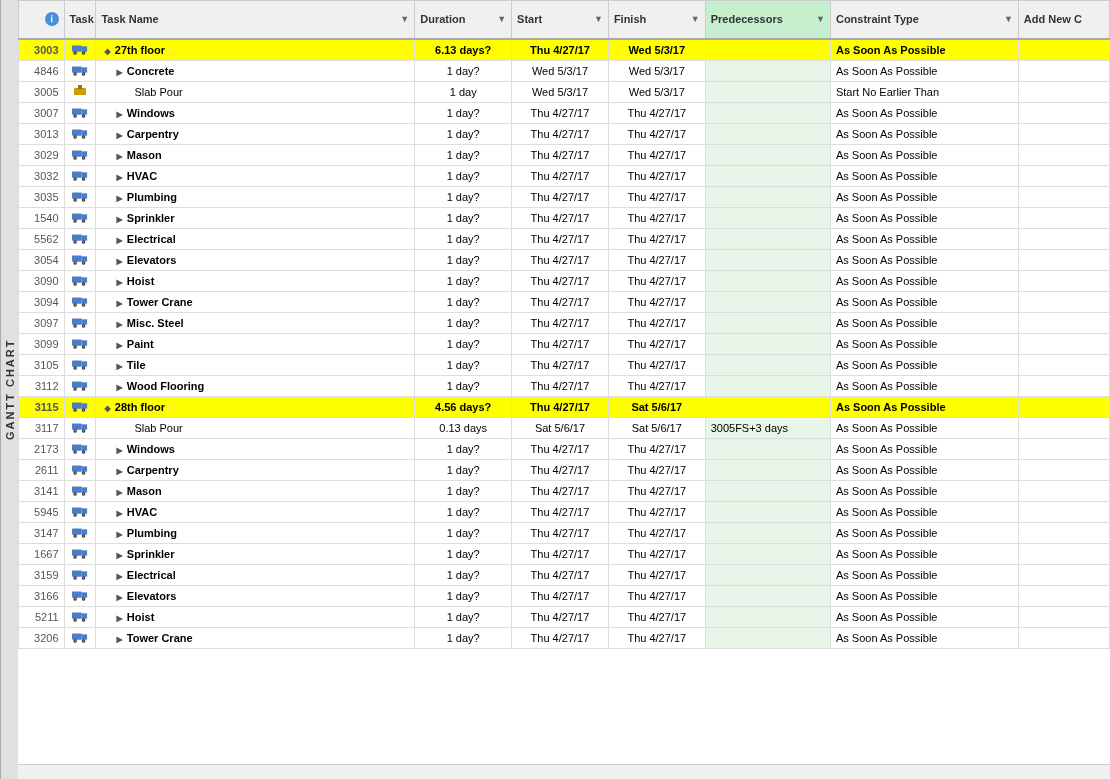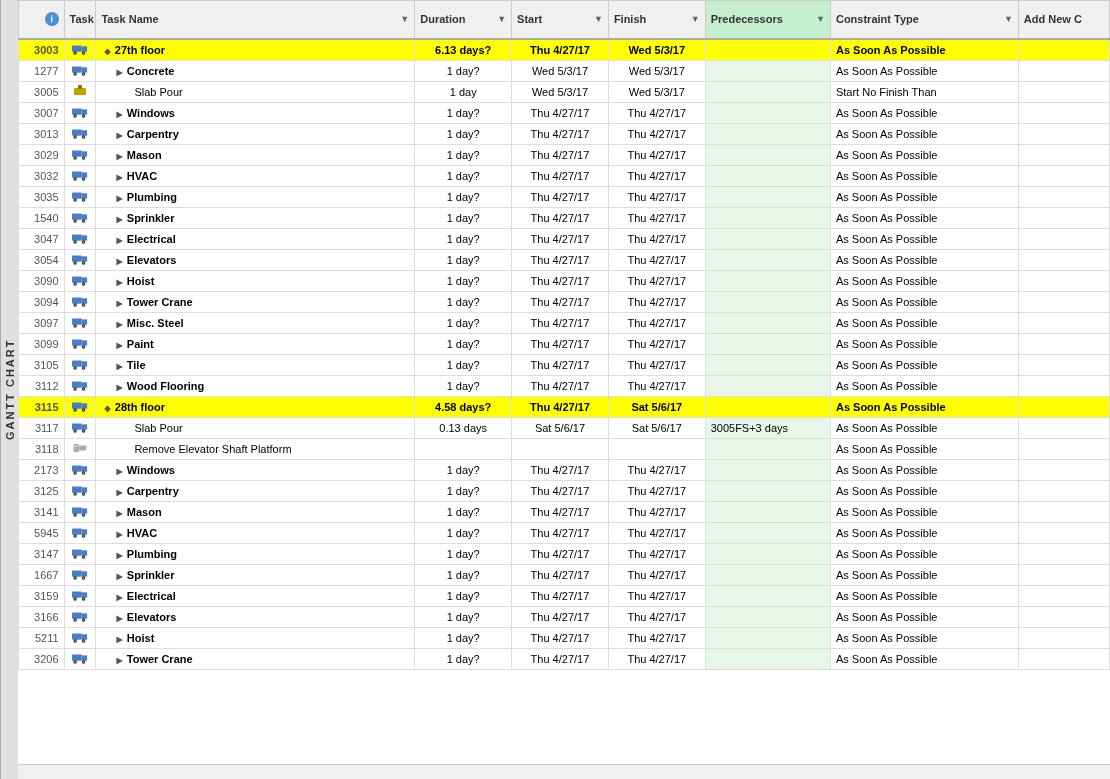--- a/index.html
+++ b/index.html
@@ -201,21 +201,21 @@
               </svg></td>
     <td class="task-name-col" style="background:#ffff00;padding-left:8px;font-weight:bold;"><span class="triangle">◆ </span>27th floor</td>
     <td class="duration-col" style="background:#ffff00;text-align:center;">6.13 days?</td>
     <td class="start-col" style="background:#ffff00;text-align:center;">Thu 4/27/17</td>
     <td class="finish-col" style="background:#ffff00;text-align:center;font-weight:bold;">Wed 5/3/17</td>
     <td class="predecessors-col" style="background:#ffff00;"></td>
     <td class="constraint-col" style="background:#ffff00;">As Soon As Possible</td>
     <td class="add-col" style="background:#ffff00;"></td>
   </tr>
           <tr class="normal-row">
-    <td class="row-num" style="">1277</td>
+    <td class="row-num" style="">4846</td>
     <td class="task-mode-col" style="text-align:center;"><svg width="16" height="14" viewBox="0 0 18 14">
                 <rect x="0" y="3" width="11" height="7" rx="1" fill="#4a7cc7"></rect>
                 <polygon points="11,4 17,4 17,10 11,10" fill="#4a7cc7"></polygon>
                 <circle cx="3.5" cy="11.5" r="2" fill="#222"></circle>
                 <circle cx="13" cy="11.5" r="2" fill="#222"></circle>
                 <circle cx="3.5" cy="11.5" r="1" fill="#888"></circle>
                 <circle cx="13" cy="11.5" r="1" fill="#888"></circle>
               </svg></td>
     <td class="task-name-col" style="padding-left:20px;font-weight:bold;"><span class="triangle">▶ </span>Concrete</td>
     <td class="duration-col" style="text-align:center;">1 day?</td>
@@ -229,21 +229,21 @@
     <td class="row-num" style="">3005</td>
     <td class="task-mode-col" style="text-align:center;"><svg width="16" height="14" viewBox="0 0 16 14">
                 <rect x="2" y="4" width="12" height="7" rx="1" fill="#c8a000"></rect>
                 <rect x="6" y="1" width="4" height="4" rx="0.5" fill="#a07000"></rect>
               </svg></td>
     <td class="task-name-col" style="padding-left:36px;"><span class="triangle"></span>Slab Pour</td>
     <td class="duration-col" style="text-align:center;">1 day</td>
     <td class="start-col" style="text-align:center;">Wed 5/3/17</td>
     <td class="finish-col" style="text-align:center;">Wed 5/3/17</td>
     <td class="predecessors-col" style="background:#e8f5e9;"></td>
-    <td class="constraint-col" style="">Start No Finish Than</td>
+    <td class="constraint-col" style="">Start No Earlier Than</td>
     <td class="add-col" style=""></td>
   </tr>
           <tr class="normal-row">
     <td class="row-num" style="">3007</td>
     <td class="task-mode-col" style="text-align:center;"><svg width="16" height="14" viewBox="0 0 18 14">
                 <rect x="0" y="3" width="11" height="7" rx="1" fill="#4a7cc7"></rect>
                 <polygon points="11,4 17,4 17,10 11,10" fill="#4a7cc7"></polygon>
                 <circle cx="3.5" cy="11.5" r="2" fill="#222"></circle>
                 <circle cx="13" cy="11.5" r="2" fill="#222"></circle>
                 <circle cx="3.5" cy="11.5" r="1" fill="#888"></circle>
@@ -341,21 +341,21 @@
               </svg></td>
     <td class="task-name-col" style="padding-left:20px;font-weight:bold;"><span class="triangle">▶ </span>Sprinkler</td>
     <td class="duration-col" style="text-align:center;">1 day?</td>
     <td class="start-col" style="text-align:center;">Thu 4/27/17</td>
     <td class="finish-col" style="text-align:center;">Thu 4/27/17</td>
     <td class="predecessors-col" style="background:#e8f5e9;"></td>
     <td class="constraint-col" style="">As Soon As Possible</td>
     <td class="add-col" style=""></td>
   </tr>
           <tr class="normal-row">
-    <td class="row-num" style="">3047</td>
+    <td class="row-num" style="">5562</td>
     <td class="task-mode-col" style="text-align:center;"><svg width="16" height="14" viewBox="0 0 18 14">
                 <rect x="0" y="3" width="11" height="7" rx="1" fill="#4a7cc7"></rect>
                 <polygon points="11,4 17,4 17,10 11,10" fill="#4a7cc7"></polygon>
                 <circle cx="3.5" cy="11.5" r="2" fill="#222"></circle>
                 <circle cx="13" cy="11.5" r="2" fill="#222"></circle>
                 <circle cx="3.5" cy="11.5" r="1" fill="#888"></circle>
                 <circle cx="13" cy="11.5" r="1" fill="#888"></circle>
               </svg></td>
     <td class="task-name-col" style="padding-left:20px;font-weight:bold;"><span class="triangle">▶ </span>Electrical</td>
     <td class="duration-col" style="text-align:center;">1 day?</td>
@@ -495,21 +495,21 @@
     <td class="row-num" style="background:#ffff00;">3115</td>
     <td class="task-mode-col" style="background:#ffff00;text-align:center;"><svg width="16" height="14" viewBox="0 0 18 14">
                 <rect x="0" y="3" width="11" height="7" rx="1" fill="#4a7cc7"></rect>
                 <polygon points="11,4 17,4 17,10 11,10" fill="#4a7cc7"></polygon>
                 <circle cx="3.5" cy="11.5" r="2" fill="#222"></circle>
                 <circle cx="13" cy="11.5" r="2" fill="#222"></circle>
                 <circle cx="3.5" cy="11.5" r="1" fill="#888"></circle>
                 <circle cx="13" cy="11.5" r="1" fill="#888"></circle>
               </svg></td>
     <td class="task-name-col" style="background:#ffff00;padding-left:8px;font-weight:bold;"><span class="triangle">◆ </span>28th floor</td>
-    <td class="duration-col" style="background:#ffff00;text-align:center;">4.58 days?</td>
+    <td class="duration-col" style="background:#ffff00;text-align:center;">4.56 days?</td>
     <td class="start-col" style="background:#ffff00;text-align:center;">Thu 4/27/17</td>
     <td class="finish-col" style="background:#ffff00;text-align:center;font-weight:bold;">Sat 5/6/17</td>
     <td class="predecessors-col" style="background:#ffff00;"></td>
     <td class="constraint-col" style="background:#ffff00;">As Soon As Possible</td>
     <td class="add-col" style="background:#ffff00;"></td>
   </tr>
           <tr class="normal-row">
     <td class="row-num" style="">3117</td>
     <td class="task-mode-col" style="text-align:center;"><svg width="16" height="14" viewBox="0 0 18 14">
                 <rect x="0" y="3" width="11" height="7" rx="1" fill="#4a7cc7"></rect>
@@ -521,54 +521,39 @@
               </svg></td>
     <td class="task-name-col" style="padding-left:36px;"><span class="triangle"></span>Slab Pour</td>
     <td class="duration-col" style="text-align:center;">0.13 days</td>
     <td class="start-col" style="text-align:center;">Sat 5/6/17</td>
     <td class="finish-col" style="text-align:center;">Sat 5/6/17</td>
     <td class="predecessors-col" style="background:#e8f5e9;">3005FS+3 days</td>
     <td class="constraint-col" style="">As Soon As Possible</td>
     <td class="add-col" style=""></td>
   </tr>
           <tr class="normal-row">
-    <td class="row-num" style="">3118</td>
-    <td class="task-mode-col" style="text-align:center;"><svg width="16" height="14" viewBox="0 0 20 14">
-                <rect x="2" y="2" width="7" height="10" rx="1" fill="#aaa"></rect>
-                <rect x="3" y="3" width="5" height="3" fill="#ccc"></rect>
-                <rect x="9" y="4" width="9" height="6" rx="1" fill="#aaa"></rect>
-              </svg></td>
-    <td class="task-name-col" style="padding-left:36px;"><span class="triangle"></span>Remove Elevator Shaft Platform</td>
-    <td class="duration-col" style="text-align:center;"></td>
-    <td class="start-col" style="text-align:center;"></td>
-    <td class="finish-col" style="text-align:center;"></td>
-    <td class="predecessors-col" style="background:#e8f5e9;"></td>
-    <td class="constraint-col" style="">As Soon As Possible</td>
-    <td class="add-col" style=""></td>
-  </tr>
-          <tr class="normal-row">
     <td class="row-num" style="">2173</td>
     <td class="task-mode-col" style="text-align:center;"><svg width="16" height="14" viewBox="0 0 18 14">
                 <rect x="0" y="3" width="11" height="7" rx="1" fill="#4a7cc7"></rect>
                 <polygon points="11,4 17,4 17,10 11,10" fill="#4a7cc7"></polygon>
                 <circle cx="3.5" cy="11.5" r="2" fill="#222"></circle>
                 <circle cx="13" cy="11.5" r="2" fill="#222"></circle>
                 <circle cx="3.5" cy="11.5" r="1" fill="#888"></circle>
                 <circle cx="13" cy="11.5" r="1" fill="#888"></circle>
               </svg></td>
     <td class="task-name-col" style="padding-left:20px;font-weight:bold;"><span class="triangle">▶ </span>Windows</td>
     <td class="duration-col" style="text-align:center;">1 day?</td>
     <td class="start-col" style="text-align:center;">Thu 4/27/17</td>
     <td class="finish-col" style="text-align:center;">Thu 4/27/17</td>
     <td class="predecessors-col" style="background:#e8f5e9;"></td>
     <td class="constraint-col" style="">As Soon As Possible</td>
     <td class="add-col" style=""></td>
   </tr>
           <tr class="normal-row">
-    <td class="row-num" style="">3125</td>
+    <td class="row-num" style="">2611</td>
     <td class="task-mode-col" style="text-align:center;"><svg width="16" height="14" viewBox="0 0 18 14">
                 <rect x="0" y="3" width="11" height="7" rx="1" fill="#4a7cc7"></rect>
                 <polygon points="11,4 17,4 17,10 11,10" fill="#4a7cc7"></polygon>
                 <circle cx="3.5" cy="11.5" r="2" fill="#222"></circle>
                 <circle cx="13" cy="11.5" r="2" fill="#222"></circle>
                 <circle cx="3.5" cy="11.5" r="1" fill="#888"></circle>
                 <circle cx="13" cy="11.5" r="1" fill="#888"></circle>
               </svg></td>
     <td class="task-name-col" style="padding-left:20px;font-weight:bold;"><span class="triangle">▶ </span>Carpentry</td>
     <td class="duration-col" style="text-align:center;">1 day?</td>

